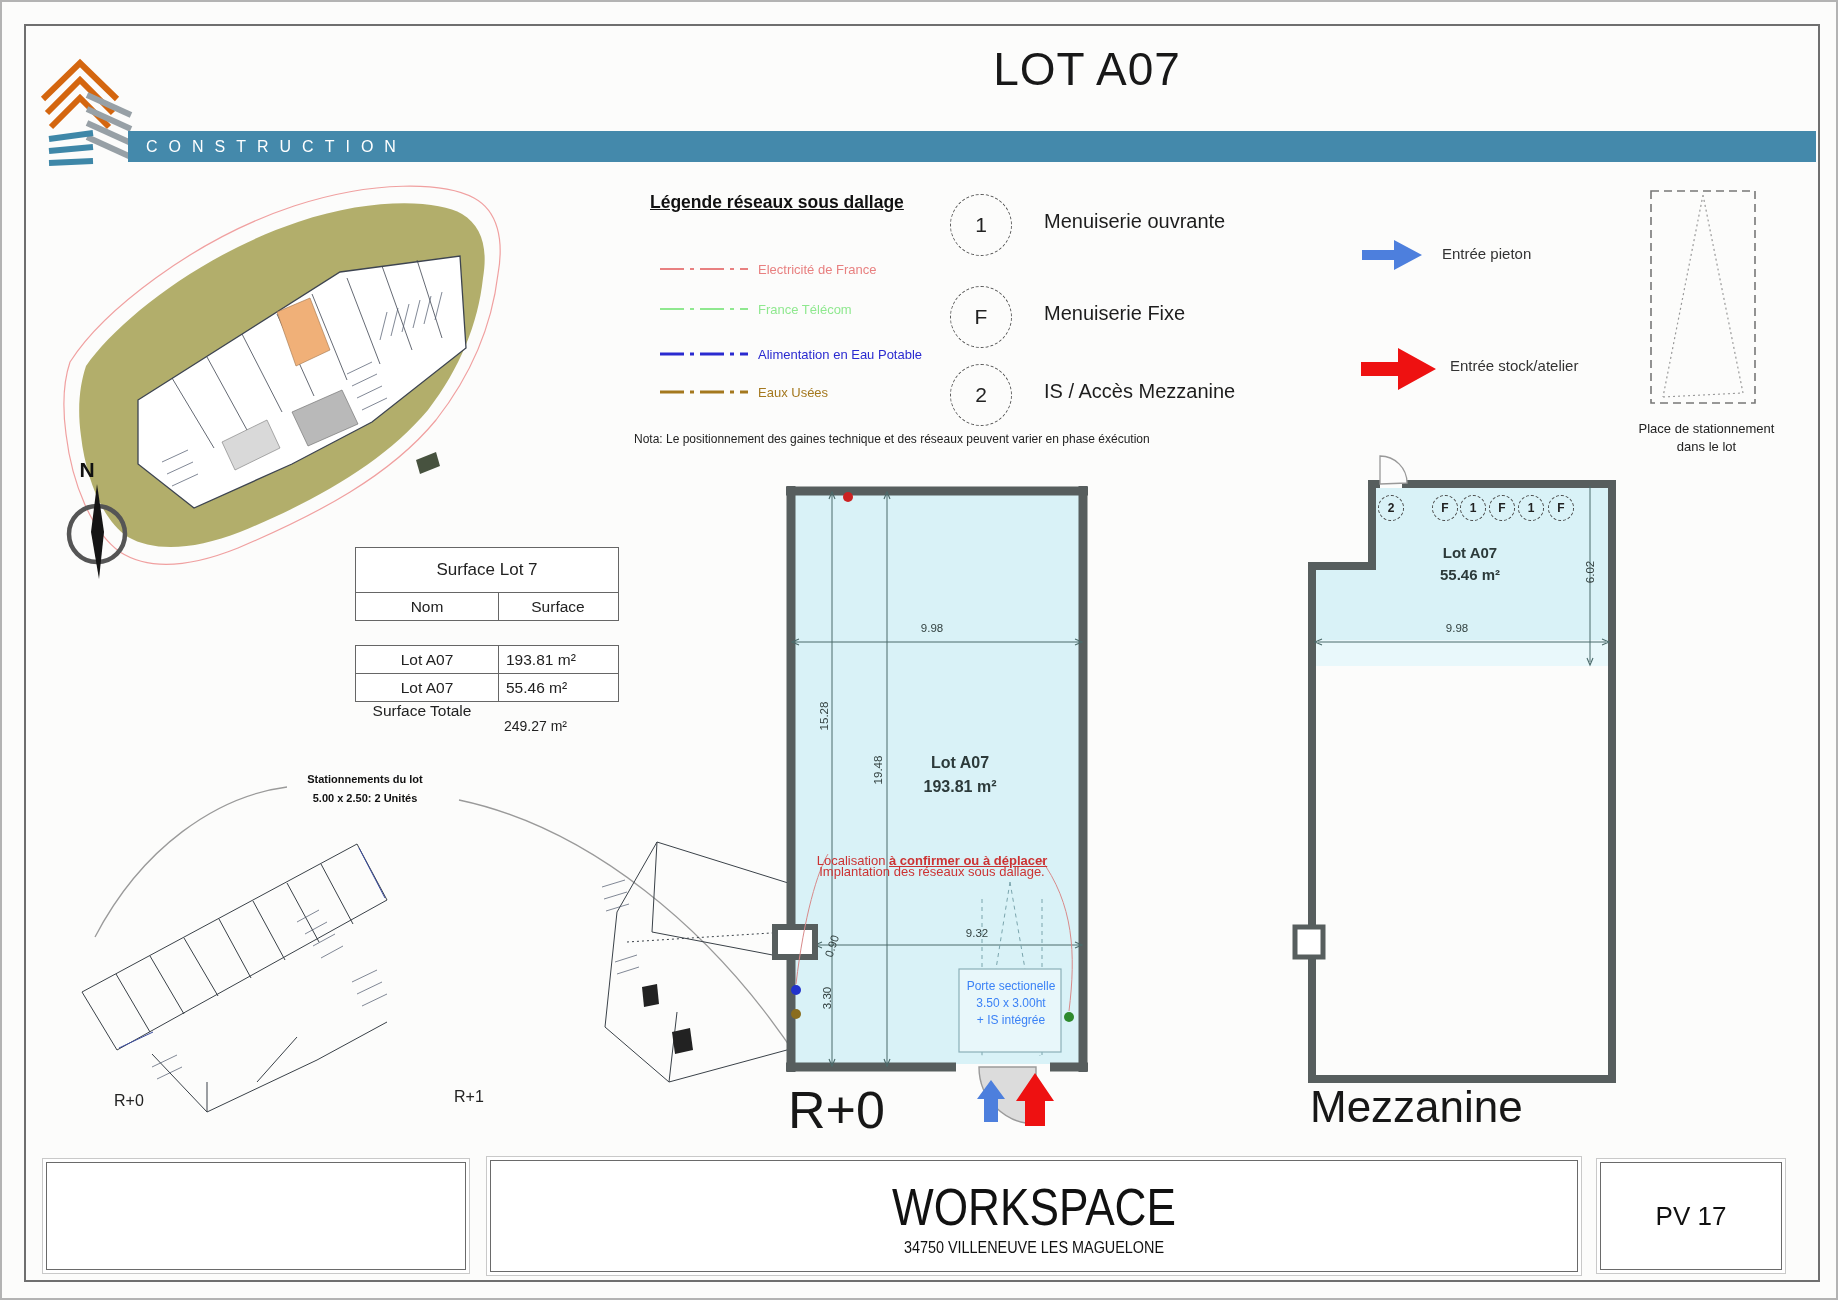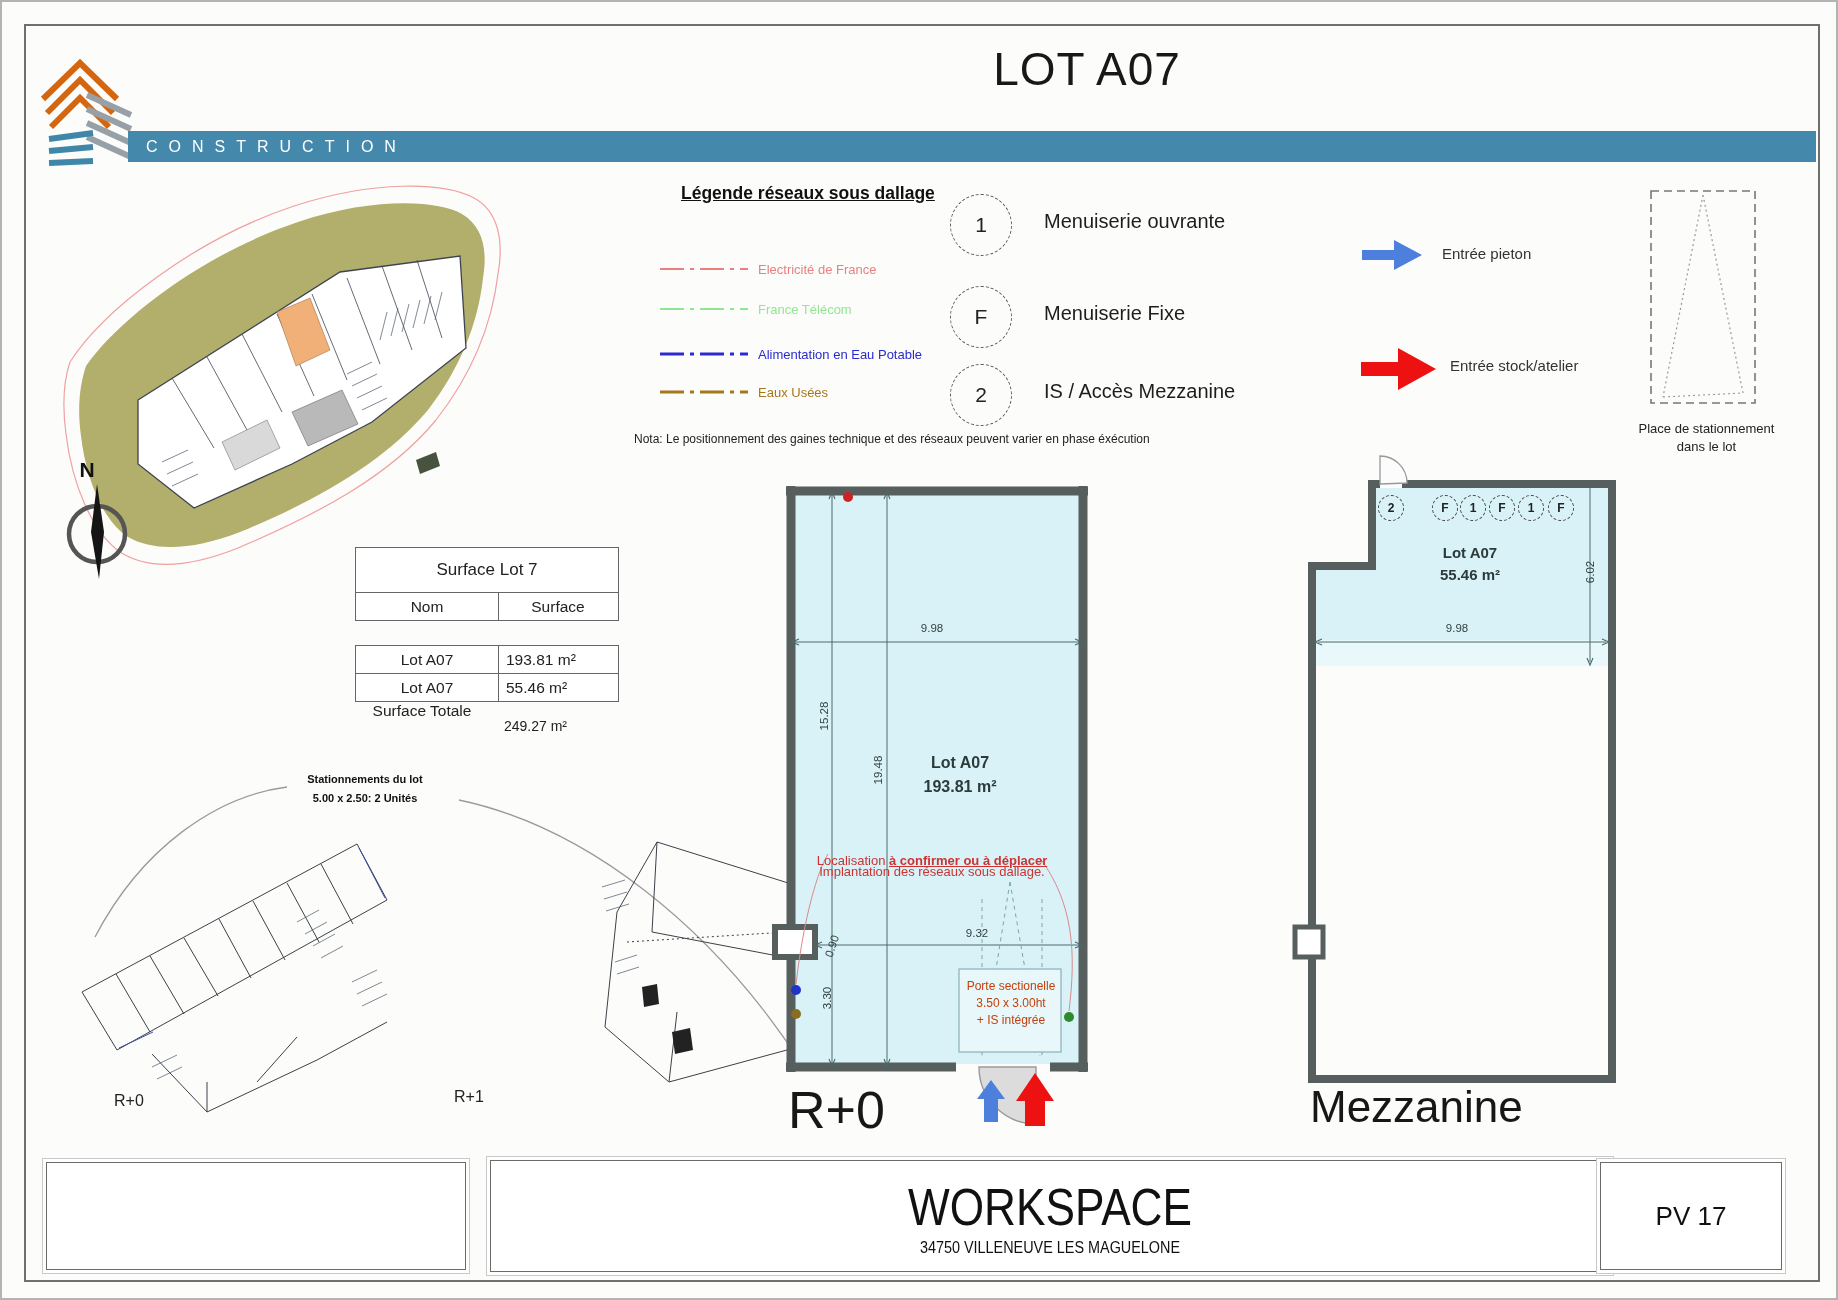--- a/index.html
+++ b/index.html
@@ -29,21 +29,21 @@
   .vdiv{position:absolute;top:0;bottom:0;left:142px;width:0;border-left:1.2px solid #666;}
   .tcell-l{width:142px;text-align:center;font-size:15.5px;}
   .tcell-r{flex:1;text-align:left;padding-left:8px;font-size:15.5px;}
   .tcell-rc{flex:1;text-align:center;font-size:15.5px;}
   .bignote{font-size:11px;font-weight:700;line-height:19px;color:#111;}
   .keylabel{font-size:16px;color:#222;}
   .planbig{font-size:52px;color:#171717;}
   .mezzbig{font-size:44px;color:#171717;}
   .lotname{font-size:16px;font-weight:700;color:#2c3a3a;}
   .rednote{font-size:13px;line-height:17px;white-space:nowrap;}
-  .portetext{font-size:12px;color:#c2410c;white-space:nowrap;}
+  .portetext{font-size:12px;color:#3b82f6;white-space:nowrap;}
   .mzcircle{width:24px;height:24px;border:1.4px dashed #444;border-radius:50%;
       display:flex;align-items:center;justify-content:center;font-size:12px;font-weight:700;color:#222;}
   .tb-box{border:1.6px solid #6a6a6a;background:#fff;box-shadow:0 0 0 3px #fff,0 0 0 4px #c9c9c9;}
   .workspace{font-size:52px;font-weight:400;color:#111;transform:scaleX(0.85);white-space:nowrap;}
   .address{font-size:16px;color:#111;transform:scaleX(0.9);white-space:nowrap;}
   .pv{font-size:26px;font-weight:400;color:#111;}
   .ndot{font-size:21px;font-weight:700;color:#111;}
 </style>
 </head>
 <body>
@@ -95,21 +95,21 @@
       <path d="M345,150 L338,178 M356,146 L349,174 M367,142 L360,170 M378,138 L371,166 M389,134 L382,162 M400,130 L393,158"></path>
       <path d="M305,212 L330,200 M310,224 L335,212 M315,236 L340,224 M320,248 L345,236"></path>
       <path d="M120,300 L146,288 M125,312 L151,300 M130,324 L156,312"></path>
     </g>
     <polygon points="374,298 394,290 398,304 378,312" fill="#47523f"></polygon>
     <circle cx="55" cy="372" r="28" fill="none" stroke="#555" stroke-width="4.5"></circle>
     <polygon points="55,322 62,370 57,417 49,370" fill="#151515"></polygon>
   </svg>
   <div class="a ndot" style="left:70px;top:456px;width:30px;text-align:center;">N</div>
 
-  <div class="a legtitle" style="left:648px;top:181px;margin-left:31px;">Légende réseaux sous dallage</div>
+  <div class="a legtitle" style="left:648px;top:190px;">Légende réseaux sous dallage</div>
   <svg class="a" style="left:656px;top:262px;" width="92" height="10">
       <line x1="2" y1="5" x2="90" y2="5" stroke-width="2.2" stroke-dasharray="24 6 4 6" style="stroke: rgb(232, 128, 128);"></line>
     </svg>
   <div class="a legitem" style="left: 756px; top: 260px; color: rgb(232, 128, 128);">Electricité de France</div>
   <svg class="a" style="left:656px;top:302px;" width="92" height="10">
       <line x1="2" y1="5" x2="90" y2="5" stroke-width="2.2" stroke-dasharray="24 6 4 6" style="stroke: rgb(143, 232, 143);"></line>
     </svg>
   <div class="a legitem" style="left: 756px; top: 300px; color: rgb(143, 232, 143);">France Télécom</div>
   <svg class="a" style="left:656px;top:347px;" width="92" height="10">
       <line x1="2" y1="5" x2="90" y2="5" stroke-width="3" stroke-dasharray="24 6 4 6" style="stroke: rgb(42, 42, 208);"></line>
@@ -297,20 +297,20 @@
   <div class="a mzcircle" style="left:1546px;top:493px;">
       <span>F</span>
     </div>
   <div class="a ctr lotname" style="left:1408px;top:542px;width:120px;font-size:15px;">Lot A07</div>
   <div class="a ctr lotname" style="left:1408px;top:564px;width:120px;font-size:15px;">55.46 m²</div>
   <div class="a ctr dim" style="left:1415px;top:620px;width:80px;">9.98</div>
   <div class="a ctr dim rot" style="left:1558px;top:564px;width:60px;">6.02</div>
   <div class="a mezzbig" style="left:1308px;top:1080px;">Mezzanine</div>
 
   <div class="a tb-box" style="left:44px;top:1160px;width:418px;height:106px;"></div>
-  <div class="a tb-box" style="left:488px;top:1158px;width:1086px;height:110px;padding-left:32px;">
+  <div class="a tb-box" style="left:488px;top:1158px;width:1086px;height:110px;">
     <div class="workspace" style="position:absolute;left:0;right:0;top:16px;text-align:center;">WORKSPACE</div>
     <div class="address" style="position:absolute;left:0;right:0;top:78px;text-align:center;">34750 VILLENEUVE LES MAGUELONE</div>
   </div>
   <div class="a tb-box" style="left:1598px;top:1160px;width:180px;height:106px;display:flex;align-items:center;justify-content:center;">
     <span class="pv">PV 17</span>
   </div>
 </div>
 
 </body></html>

